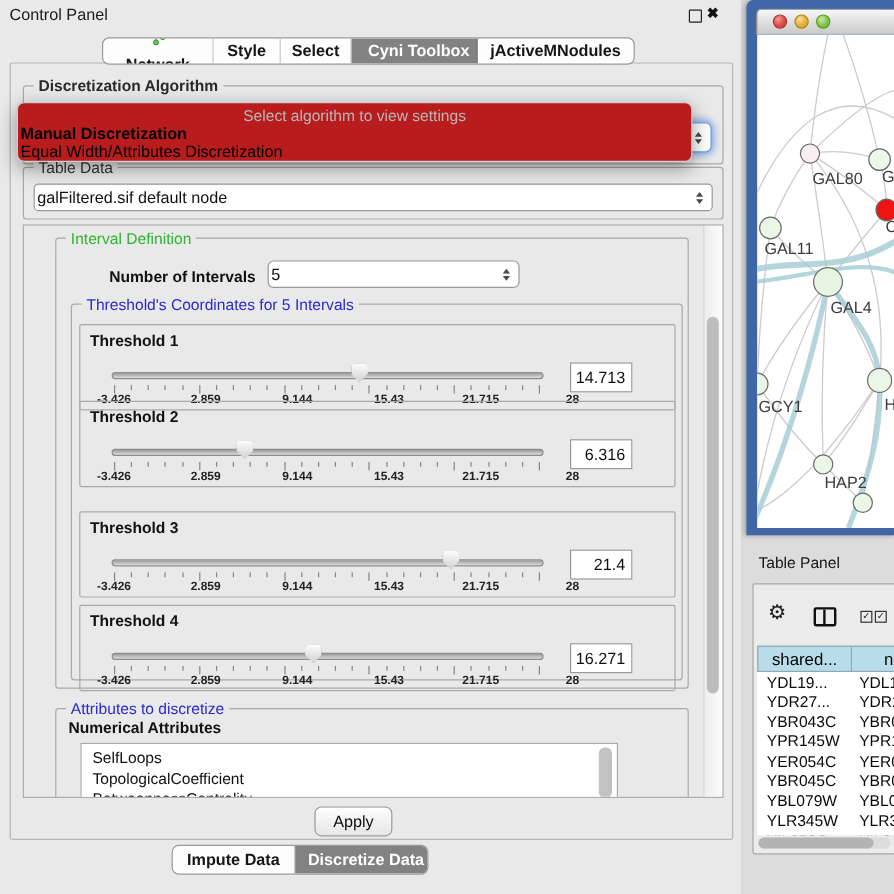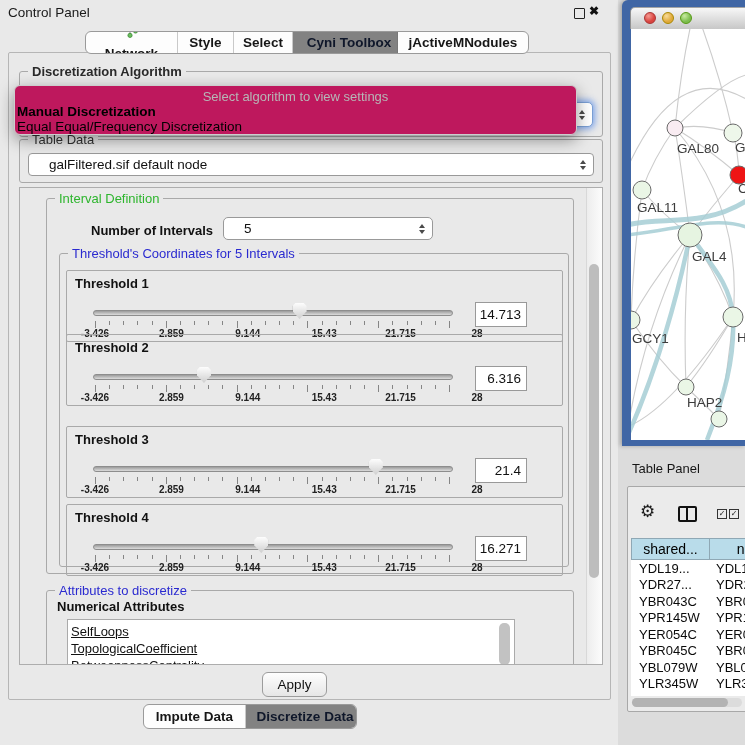--- a/index.html
+++ b/index.html
@@ -8,45 +8,45 @@
   
   .control-panel{position:absolute;left:0;top:0;width:618px;height:745px;background:#e9e9e9;border-right:1px solid #bdbdbd;}
   .titlebar{position:absolute;left:0;top:0;width:100%;height:24px;}
   .panel-title{position:absolute;left:8px;top:5px;font-size:13.5px;color:#1a1a1a;}
   .float-ico{position:absolute;left:574px;top:8px;width:9px;height:9px;border:1.5px solid #222;border-radius:1px;}
   .close-ico{position:absolute;left:589px;top:4px;font-size:12px;font-weight:bold;color:#111;}
   
   .seg{position:absolute;display:flex;border:1px solid #9a9a9a;border-radius:6px;background:#fdfdfd;overflow:hidden;z-index:10;}
   .seg .tab{display:flex;align-items:center;justify-content:center;font-size:13.5px;font-weight:600;color:#161616;border-right:1px solid #c9c9c9;box-sizing:border-box;gap:5px;}
   .seg .tab:last-child{border-right:none;}
-  .seg .tab.sel{background:var(--selected-tab-bg,#828282);color:#0f172a;border-right-color:#787878;padding-left:8px;}
+  .seg .tab.sel{background:var(--selected-tab-bg,#828282);color:#ffffff;border-right-color:#787878;padding-left:8px;}
   .top-tabs{left:85px;top:31px;height:21px;}
   .bottom-tabs{left:143px;top:704px;height:23px;}
   .w-net{width:92px;flex-direction:column;} .w-style{width:56px;} .w-select{width:59px;} .w-cyni{width:105px;} .w-jact{width:130px;}
   .w-imp{width:102px;} .w-disc{width:110px;} .w-inf{width:112px;}
   
   .main-panel{position:absolute;left:8px;top:52px;width:601px;height:646px;border:1px solid #b6b6b6;border-radius:2px;background:#e9e9e9;}
   .group{position:absolute;border:1px solid #a9a9a9;border-radius:3px;box-sizing:border-box;}
   .legend{position:absolute;top:-8px;left:8px;background:#e9e9e9;padding:0 4px;font-size:13px;white-space:nowrap;}
   .legend.green{color:var(--legend-green,#2db52d);}
   .legend.blue{color:var(--legend-blue,#2a2ad0);}
   .legend.dark{color:#2a2a2a;font-weight:600;}
   
   .combo{position:absolute;background:#fff;border:1px solid #999;border-radius:5px;box-sizing:border-box;display:flex;align-items:center;font-size:13.5px;}
-  .combo .txt{padding-left:20px;flex:1;overflow:hidden;white-space:nowrap;}
+  .combo .txt{padding-left:2px;flex:1;overflow:hidden;white-space:nowrap;}
   .stepper{display:flex;flex-direction:column;gap:2px;margin-right:7px;align-items:center;}
   .arr-up{width:0;height:0;border-left:3.5px solid transparent;border-right:3.5px solid transparent;border-bottom:4.5px solid #4a4a4a;}
   .arr-dn{width:0;height:0;border-left:3.5px solid transparent;border-right:3.5px solid transparent;border-top:4.5px solid #4a4a4a;}
   .algo-group{left:10px;top:18px;width:584px;height:66px;}
   .algo-combo{left:18px;top:49px;width:566px;height:25px;z-index:5;border:1px solid #7a9fd4;
               box-shadow:0 0 6px 2px var(--focus-ring,rgba(110,155,235,.8));}
   .td-group{left:10px;top:86px;width:584px;height:44px;}
   .td-combo{left:8px;top:13px;width:566px;height:23px;border-radius:4px;}
   
-  .popup{position:absolute;left:5px;top:32px;width:563px;height:50px;background:#be185d;border:1px solid #cdcdcd;border-radius:6px;
+  .popup{position:absolute;left:5px;top:32px;width:563px;height:50px;background:#b91c1c;border:1px solid #cdcdcd;border-radius:6px;
          box-shadow:0 5px 16px rgba(0,0,0,.4);z-index:50;box-sizing:border-box;}
   .popup .hint{text-align:center;color:#b7b7b7;font-size:13px;padding-top:3px;height:15px;}
   .popup .item{font-size:13.5px;color:#000;padding-left:2px;height:15px;line-height:15px;}
   .popup .item.sel{font-weight:bold;}
   
   .scrollpane{position:absolute;left:10px;top:134px;width:584px;height:478px;border:1px solid #adadad;overflow:hidden;background:#e9e9e9;box-sizing:border-box;}
   .sbv-track{position:absolute;right:0;top:0;width:15px;height:100%;background:linear-gradient(90deg,#ededed,#fcfcfc);border-left:1px solid #d8d8d8;}
   .sbv-thumb{position:absolute;left:2px;top:76px;width:10px;height:314px;background:#bdbdbd;border-radius:6px;}
   .interval-group{left:26px;top:10px;width:528px;height:376px;}
   .num-label{position:absolute;left:44px;top:24px;font-size:13px;font-weight:bold;}
@@ -62,21 +62,21 @@
   .ticks{position:absolute;left:28px;top:50px;width:354px;height:8px;}
   .ticks span{position:absolute;top:0;width:1px;height:4px;background:#858585;}
   .ticks span.major{height:7px;}
   .tick-labels{position:absolute;left:28px;top:57px;width:382px;height:11px;}
   .tick-labels span{position:absolute;transform:translateX(-50%);font-size:10px;font-weight:bold;color:#222;white-space:nowrap;}
   .th-value{position:absolute;left:408px;top:31px;width:52px;height:25px;background:#fff;border:1px solid #999;box-sizing:border-box;
             display:flex;align-items:center;justify-content:flex-end;padding-right:5px;font-size:13.5px;}
   .attr-group{left:26px;top:402px;width:528px;height:92px;}
   .attr-sub{position:absolute;left:10px;top:8px;font-size:13px;font-weight:bold;}
   .attr-list{position:absolute;left:20px;top:28px;width:448px;height:60px;background:#fff;border:1px solid #aaa;box-sizing:border-box;overflow:hidden;}
-  .attr-item{padding-left:3px;font-size:13px;height:17px;line-height:17px;text-decoration:underline;}
+  .attr-item{padding-left:9px;font-size:13px;height:17px;line-height:17px;}
   .attr-list .pad{height:3px;}
   .attr-sb{position:absolute;right:4px;top:3px;width:11px;height:42px;background:#c2c2c2;border-radius:5px;}
   .apply-btn{position:absolute;left:253px;top:619px;width:63px;height:23px;background:linear-gradient(180deg,#fefefe,#e6e6e6);
              border:1px solid #9c9c9c;border-radius:6px;font-size:13.5px;display:flex;align-items:center;justify-content:center;}
   
   .right-bg{position:absolute;left:618px;top:0;width:127px;height:745px;background:#dcdcdc;}
   .net-window{position:absolute;left:622px;top:0;width:124px;height:446px;background:var(--frame-blue,#4066a5);
               border-top-left-radius:6px;box-shadow:-2px 0 4px rgba(0,0,0,.25);}
   .net-titlebar{position:absolute;left:8px;top:7px;width:116px;height:22px;background:linear-gradient(180deg,#f7f7f7,#c7c7c7);
                 border-top-left-radius:5px;border-left:1px solid #909090;border-top:1px solid #a5a5a5;box-sizing:border-box;}
@@ -152,21 +152,21 @@
         <span class="txt"></span>
         <span class="stepper">
             <span class="arr-up"></span>
             <span class="arr-dn"></span>
           </span>
       </div>
 
       <div class="popup">
         <div class="hint">Select algorithm to view settings</div>
         <div class="item sel">Manual Discretization</div>
-        <div class="item">Equal Equal/Frequency Discretization</div>
+        <div class="item">Equal Width/Attributes Discretization</div>
       </div>
 
       <div class="group td-group">
         <span class="legend dark" style="font-weight:400;color:#333;">Table Data</span>
         <div class="combo td-combo">
           <span class="txt">galFiltered.sif default node</span>
           <span class="stepper">
               <span class="arr-up"></span>
               <span class="arr-dn"></span>
             </span>

